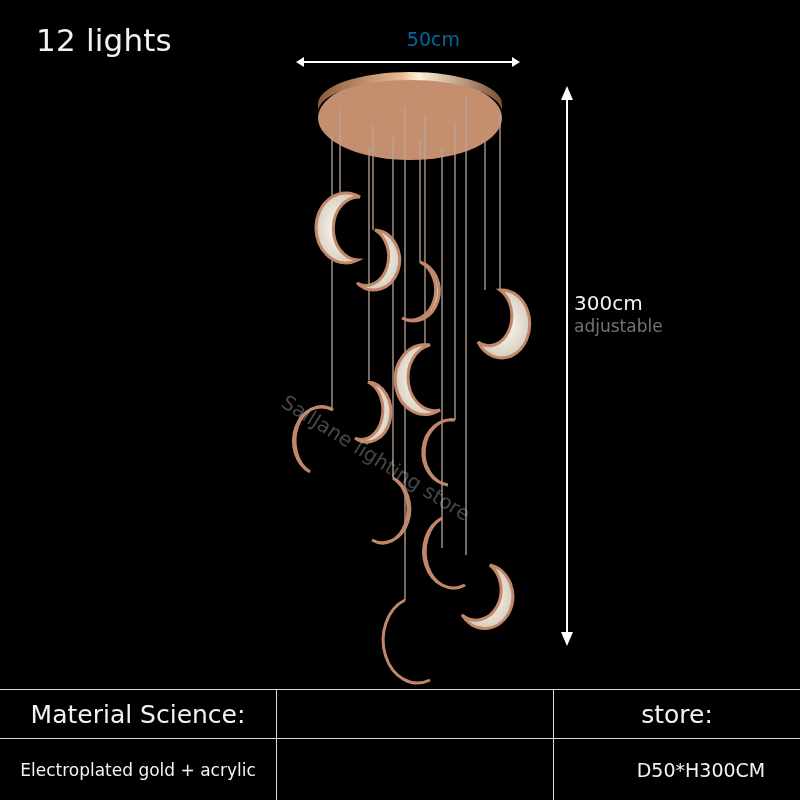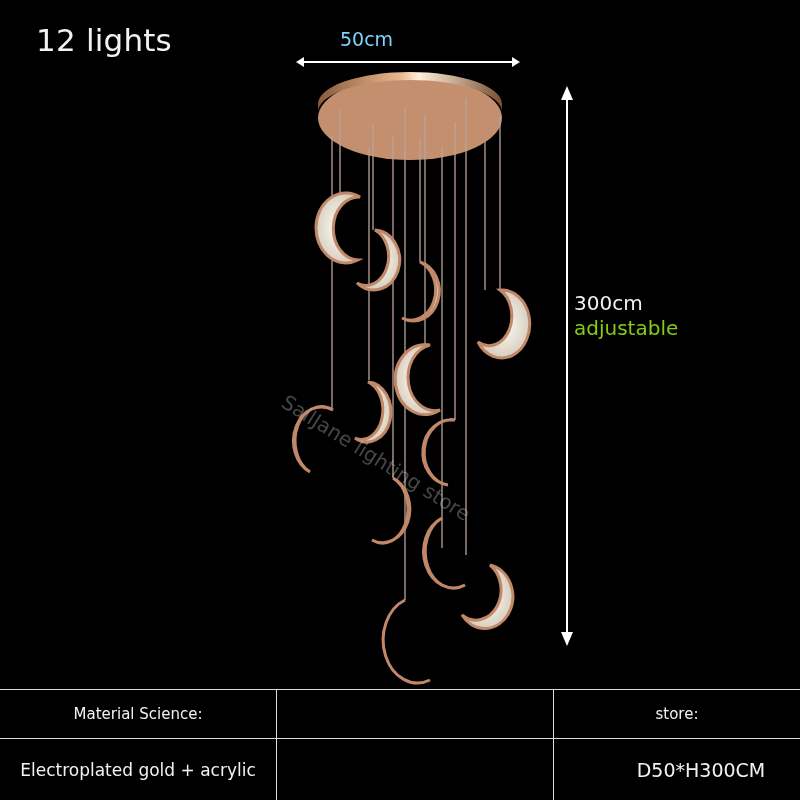--- a/index.html
+++ b/index.html
@@ -1,29 +1,29 @@
 <!DOCTYPE html>
 <html><head>
 <meta charset="utf-8">
 <style>
   html, body { margin: 0; padding: 0; background: #000; }
   body { width: 800px; height: 800px; position: relative; overflow: hidden; color: #fff;
          font-family: "DejaVu Sans", sans-serif; }
   .title { position: absolute; left: 36px; top: 22px; font-size: 31px; color: #f2f2f2; letter-spacing: 0.2px; }
-  .dim-w-label { position: absolute; left: 340px; top: 28px; width: 120px; text-align: left; font-size: 19px; color: #7dd3fc; }
+  .dim-w-label { position: absolute; left: 340px; top: 28px; width: 120px; text-align: right; font-size: 19px; color: #0369a1; }
   .dim-h-label { position: absolute; left: 574px; top: 270px; font-size: 20px; color: #f2f2f2; margin-top: 21px; }
-  .dim-h-note  { position: absolute; left: 574px; top: 316px; font-size: 20px; color: #84cc16; }
+  .dim-h-note  { position: absolute; left: 574px; top: 316px; font-size: 17px; color: #737373; }
   .watermark { position: absolute; left: 290px; top: 390px; font-size: 20px; color: rgba(200,200,200,0.35);
                transform: rotate(32deg); transform-origin: left top; white-space: nowrap; }
   svg.art { position: absolute; left: 0; top: 0; }
   .table { position: absolute; left: 0; top: 689px; width: 800px; height: 111px; }
   .hline { position: absolute; left: 0; width: 800px; height: 1px; background: #dcdcdc; }
   .vline { position: absolute; top: 0; width: 1px; height: 111px; background: #dcdcdc; }
   .cell { position: absolute; display: flex; align-items: center; justify-content: center; color: #f2f2f2; }
-  .head { top: 1px; height: 48px; font-size: 15px; }
+  .head { top: 1px; height: 48px; font-size: 25px; }
   .val  { top: 50px; height: 61px; font-size: 19px; padding-left: 12px; }
 </style>
 </head>
 <body>
 
 <div class="title">12 lights</div>
 <div class="dim-w-label">50cm</div>
 <div class="dim-h-label">300cm</div>
 <div class="dim-h-note">adjustable</div>
 

